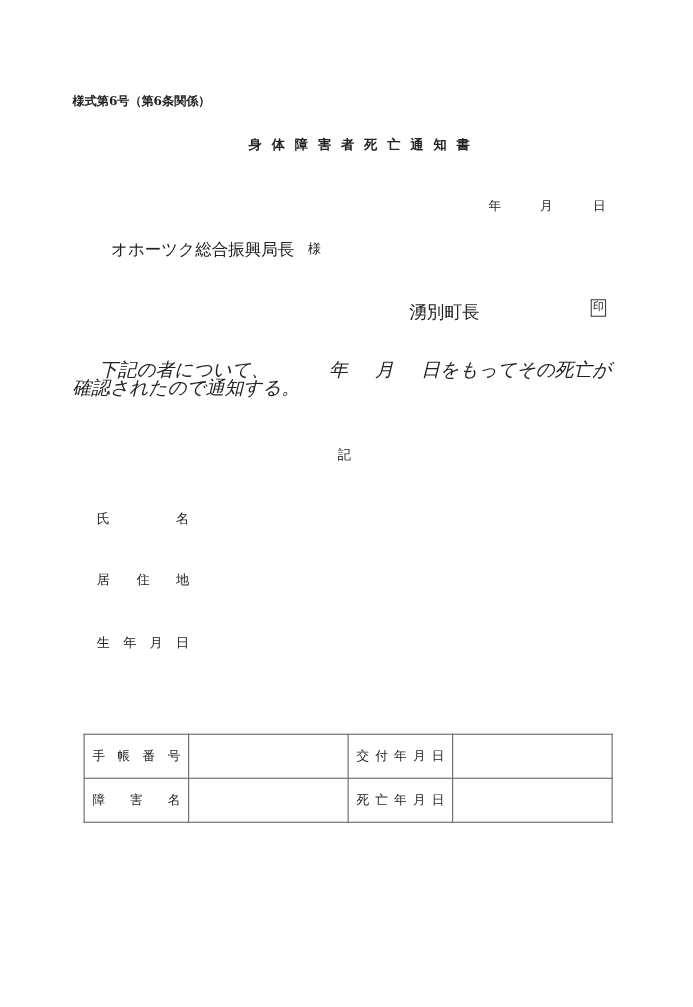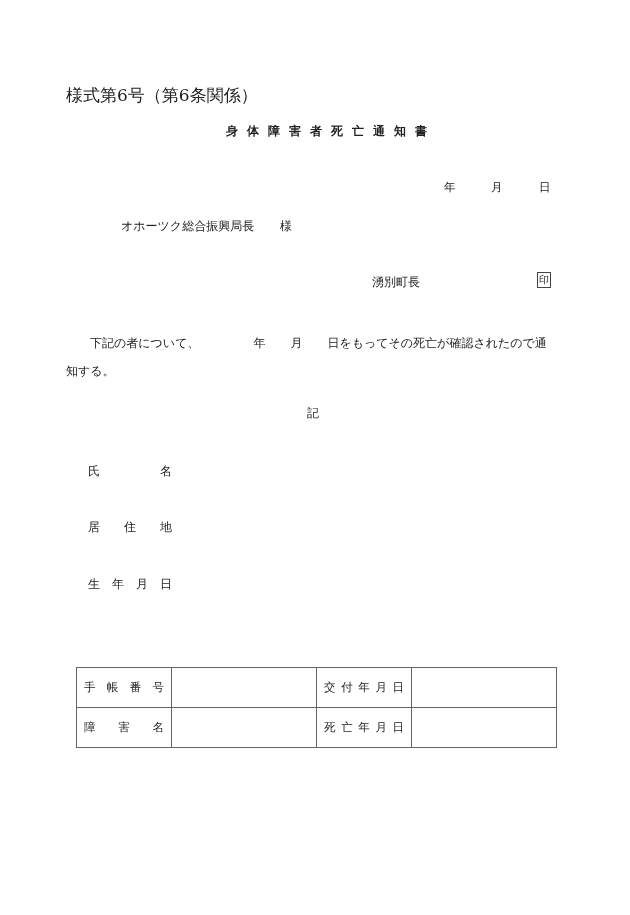--- a/index.html
+++ b/index.html
@@ -1,28 +1,28 @@
 <!DOCTYPE html>
 <html><head>
   <meta charset="utf-8">
   <style>
     html, body { margin: 0; padding: 0; }
     body {
       width: 630px; height: 915px; background: #ffffff; position: relative; overflow: hidden;
       font-family: "DejaVu Serif", "Liberation Serif", serif; color: #222; font-size: 12px;
     }
     .abs { position: absolute; white-space: nowrap; }
-    .form-no { left: 66px; top: 84px; font-size: 17px; }
+    .form-no { left: 66px; top: 84px; font-size: 11px; font-weight: bold; }
     .title { left: 226px; top: 123px; font-size: 12px; letter-spacing: 9px; font-weight: bold; }
     .date { top: 180px; font-size: 11.5px; }
-    .addressee { left: 101px; top: 218px; font-size: 12px; margin-left: 20px; }
+    .addressee { left: 101px; top: 218px; font-size: 15px; }
     .sama { left: 280px; top: 218px; font-size: 12px; }
-    .sender { left: 372px; top: 274px; font-size: 12px; }
+    .sender { left: 372px; top: 274px; font-size: 16px; }
     .seal { left: 537px; top: 272px; width: 12px; height: 14px; border: 1px solid #444; font-size: 10px; line-height: 14px; text-align: center; }
-    .body-text { left: 66px; top: 329px; width: 490px; font-size: 12px; line-height: 28px; white-space: normal; }
+    .body-text { left: 66px; top: 329px; width: 490px; font-size: 17px; line-height: 16px; white-space: normal; font-style: italic; }
     .ki { left: 307px; top: 405px; font-size: 12px; }
     .field-label { left: 88px; font-size: 12px; width: 84px; display: flex; justify-content: space-between; }
     table.info {
       position: absolute; left: 76px; top: 667px; width: 481px; height: 81px;
       border-collapse: collapse; font-size: 11.5px;
     }
     table.info td { border: 1.5px solid #666; padding: 0 7px; height: 39px; vertical-align: middle; }
     td.lbl { width: 80px; }
     td.lbl .inner { display: flex; justify-content: space-between; }
     td.val1 { width: 130px; }

